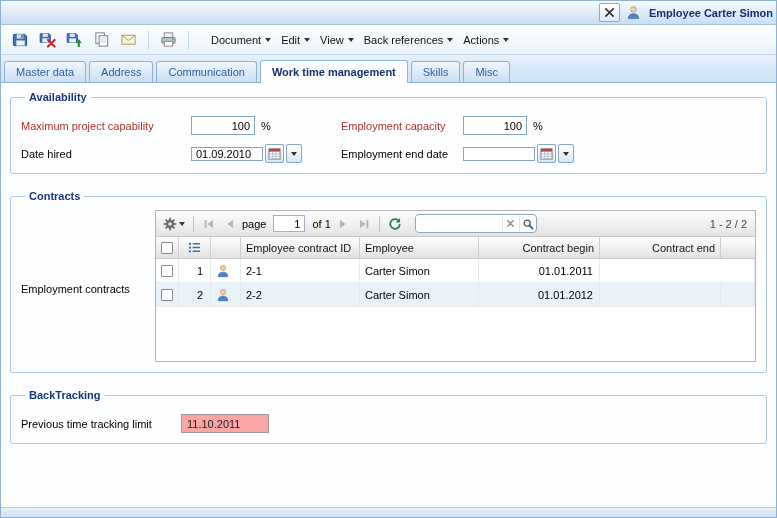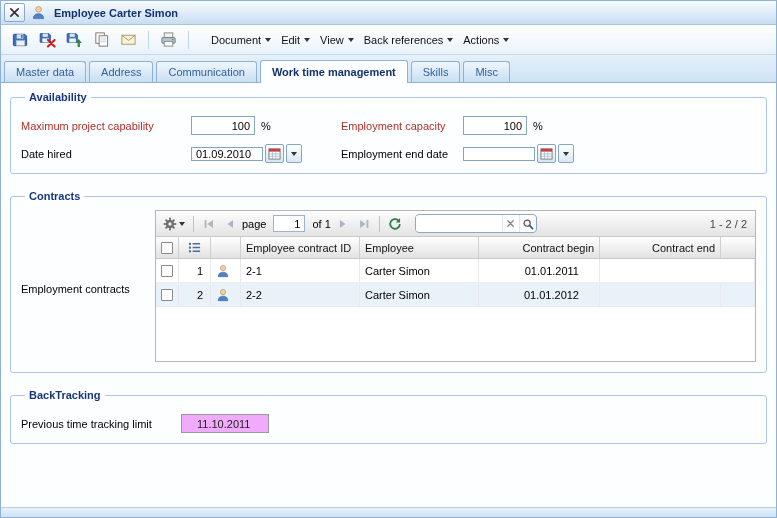--- a/index.html
+++ b/index.html
@@ -1,21 +1,21 @@
 <!DOCTYPE html>
 <html><head>
 <meta charset="utf-8">
 <style>
   * { box-sizing: border-box; margin: 0; padding: 0; }
   html,body { width: 777px; height: 518px; font-family: "Liberation Sans", "DejaVu Sans", sans-serif; font-size: 11px; background:#fff; }
   .window { width: 777px; height: 518px; border: 1px solid #8fb2d4; display: flex; flex-direction: column; overflow: hidden; background:#fdfeff; }
 
   
   .titlebar { height: 24px; flex: 0 0 24px; display:flex; align-items:center; gap:6px; padding:0 3px;
-    background: linear-gradient(#f7fbff, #c9def2); border-bottom: 1px solid #a3c3e2; }
+    background: linear-gradient(#f7fbff, #c9def2); border-bottom: 1px solid #a3c3e2; justify-content: flex-end; }
   .close-btn { width:21px; height:19px; display:flex; align-items:center; justify-content:center;
     background: linear-gradient(#ffffff,#dde9f5); border:1px solid #8aa8c8; border-radius:2px; cursor:default; }
   .title-text { font-weight: bold; color:#14316f; margin-left:2px; }
   .icon { display:inline-flex; align-items:center; justify-content:center; }
 
   
   .toolbar { height: 30px; flex:0 0 30px; display:flex; align-items:center; gap:4px; padding:0 8px;
     background: linear-gradient(#ffffff,#e9f2fa); border-bottom:1px solid #c3d7ea; }
   .tbtn { width:23px; height:23px; display:flex; align-items:center; justify-content:center; border-radius:2px; }
   .tsep { width:1px; height:18px; background:#c0d4e8; margin:0 4px; }
@@ -76,29 +76,29 @@
   .col-id  { width:119px; }
   .col-emp { width:119px; }
   .col-begin { width:121px; justify-content:flex-end; }
   .col-end { width:121px; justify-content:flex-end; }
   .col-fill { flex:1; border-right:none; }
 
   .grid-row { height:24px; flex:0 0 24px; display:flex; align-items:stretch; border-bottom:1px solid #ececec; }
   .grid-row.alt { background:#e9f1f9; }
   .rcell { display:flex; align-items:center; padding:0 5px; border-right:1px solid #e6eaee; }
   .rcell.col-num { justify-content:flex-end; padding-right:7px; }
-  .rcell.col-begin, .rcell.col-end { justify-content:flex-end; padding-right:20px; }
+  .rcell.col-begin, .rcell.col-end { justify-content:flex-end; padding-right:6px; }
   .grid-empty { flex:1; background:#fff; }
 
   .checkbox { width:12px; height:12px; border:1px solid #8a8a8a; background:#fff; border-radius:1px; display:inline-block; }
 
   
   .bt-row { display:flex; align-items:center; margin-top:9px; }
   .bt-label { width:160px; }
-  .ro-input { width:88px; height:19px; border:1px solid #9a9a9a; background:#f0abfc; color:#222; padding:1px 15px; }
+  .ro-input { width:88px; height:19px; border:1px solid #9a9a9a; background:#fca5a5; color:#222; padding:1px 5px; }
 
   
   .statusbar { height:10px; flex:0 0 10px; background:linear-gradient(#e8f2fb,#cde2f4); border-top:1px solid #b5cfe8; }
 </style>
 </head>
 <body>
 
 <div class="window">
 
   <div class="titlebar">

